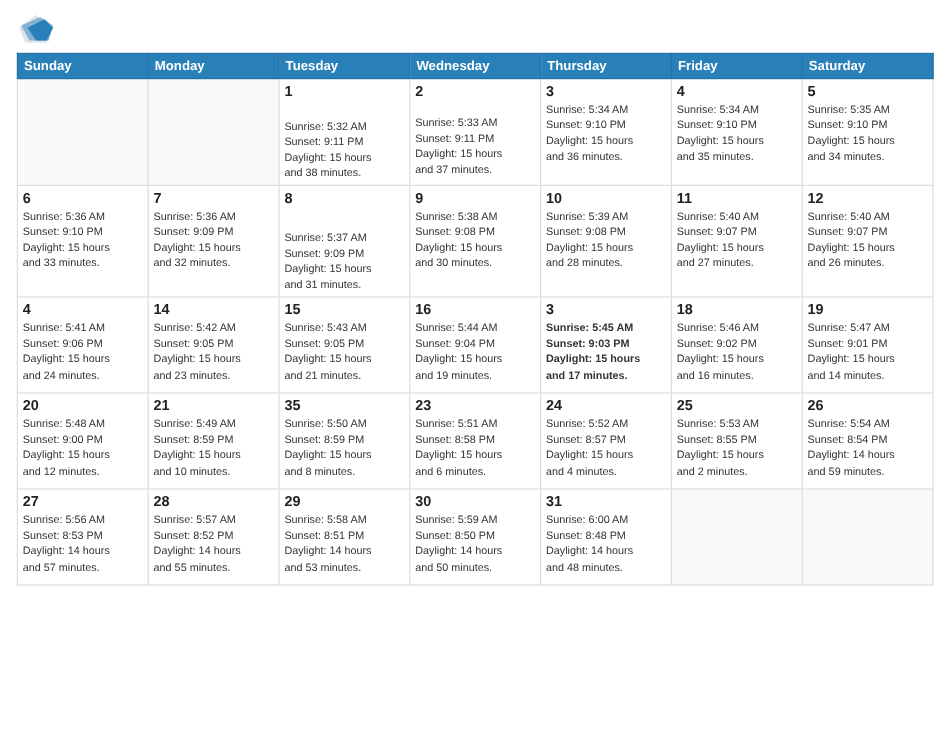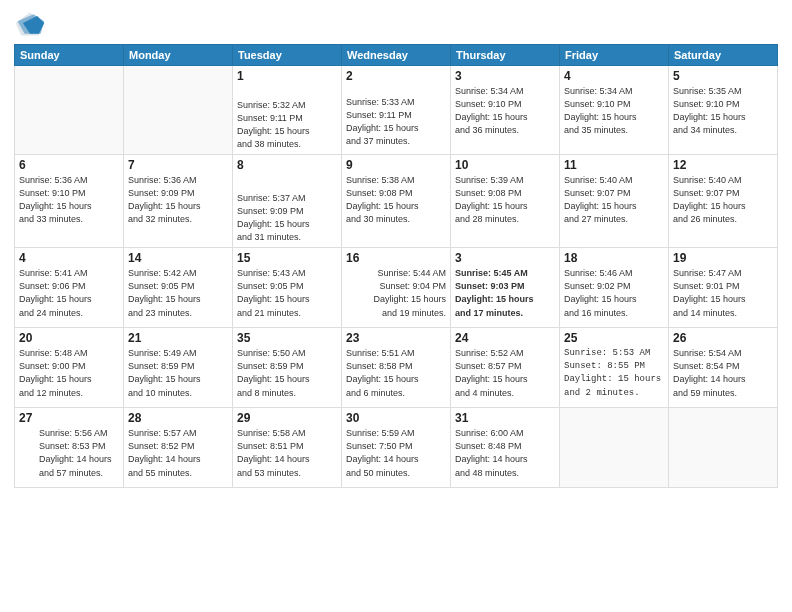--- a/index.html
+++ b/index.html
@@ -229,21 +229,21 @@
           </td>
           <td>
             <div class="day-number">15</div>
             <div class="day-info" style="white-space: pre-line;">Sunrise: 5:43 AM
 Sunset: 9:05 PM
 Daylight: 15 hours
 and 21 minutes.</div>
           </td>
           <td>
             <div class="day-number">16</div>
-            <div class="day-info" style="white-space: pre-line; text-align: right;">Sunrise: 5:44 AM
+            <div class="day-info" style="white-space: pre-line;">Sunrise: 5:44 AM
 Sunset: 9:04 PM
 Daylight: 15 hours
 and 19 minutes.</div>
           </td>
           <td>
             <div class="day-number">3</div>
             <div class="day-info" style="white-space: pre-line; font-weight: bold;">Sunrise: 5:45 AM
 Sunset: 9:03 PM
 Daylight: 15 hours
 and 17 minutes.</div>
@@ -294,37 +294,37 @@
           </td>
           <td>
             <div class="day-number">24</div>
             <div class="day-info" style="white-space: pre-line;">Sunrise: 5:52 AM
 Sunset: 8:57 PM
 Daylight: 15 hours
 and 4 minutes.</div>
           </td>
           <td>
             <div class="day-number">25</div>
-            <div class="day-info" style="white-space: pre-line; font-family: Liberation Mono, monospace;">Sunrise: 5:53 AM
+            <div class="day-info" style="white-space: pre-line;">Sunrise: 5:53 AM
 Sunset: 8:55 PM
 Daylight: 15 hours
 and 2 minutes.</div>
           </td>
           <td>
             <div class="day-number">26</div>
             <div class="day-info" style="white-space: pre-line;">Sunrise: 5:54 AM
 Sunset: 8:54 PM
 Daylight: 14 hours
 and 59 minutes.</div>
           </td>
         </tr>
         <tr>
           <td>
             <div class="day-number">27</div>
-            <div class="day-info" style="white-space: pre-line; margin-left: 20px;">Sunrise: 5:56 AM
+            <div class="day-info" style="white-space: pre-line;">Sunrise: 5:56 AM
 Sunset: 8:53 PM
 Daylight: 14 hours
 and 57 minutes.</div>
           </td>
           <td>
             <div class="day-number">28</div>
             <div class="day-info" style="white-space: pre-line;">Sunrise: 5:57 AM
 Sunset: 8:52 PM
 Daylight: 14 hours
 and 55 minutes.</div>
@@ -332,21 +332,21 @@
           <td>
             <div class="day-number">29</div>
             <div class="day-info" style="white-space: pre-line;">Sunrise: 5:58 AM
 Sunset: 8:51 PM
 Daylight: 14 hours
 and 53 minutes.</div>
           </td>
           <td>
             <div class="day-number">30</div>
             <div class="day-info" style="white-space: pre-line;">Sunrise: 5:59 AM
-Sunset: 7:50 PM
+Sunset: 8:50 PM
 Daylight: 14 hours
 and 50 minutes.</div>
           </td>
           <td>
             <div class="day-number">31</div>
             <div class="day-info" style="white-space: pre-line;">Sunrise: 6:00 AM
 Sunset: 8:48 PM
 Daylight: 14 hours
 and 48 minutes.</div>
           </td>

